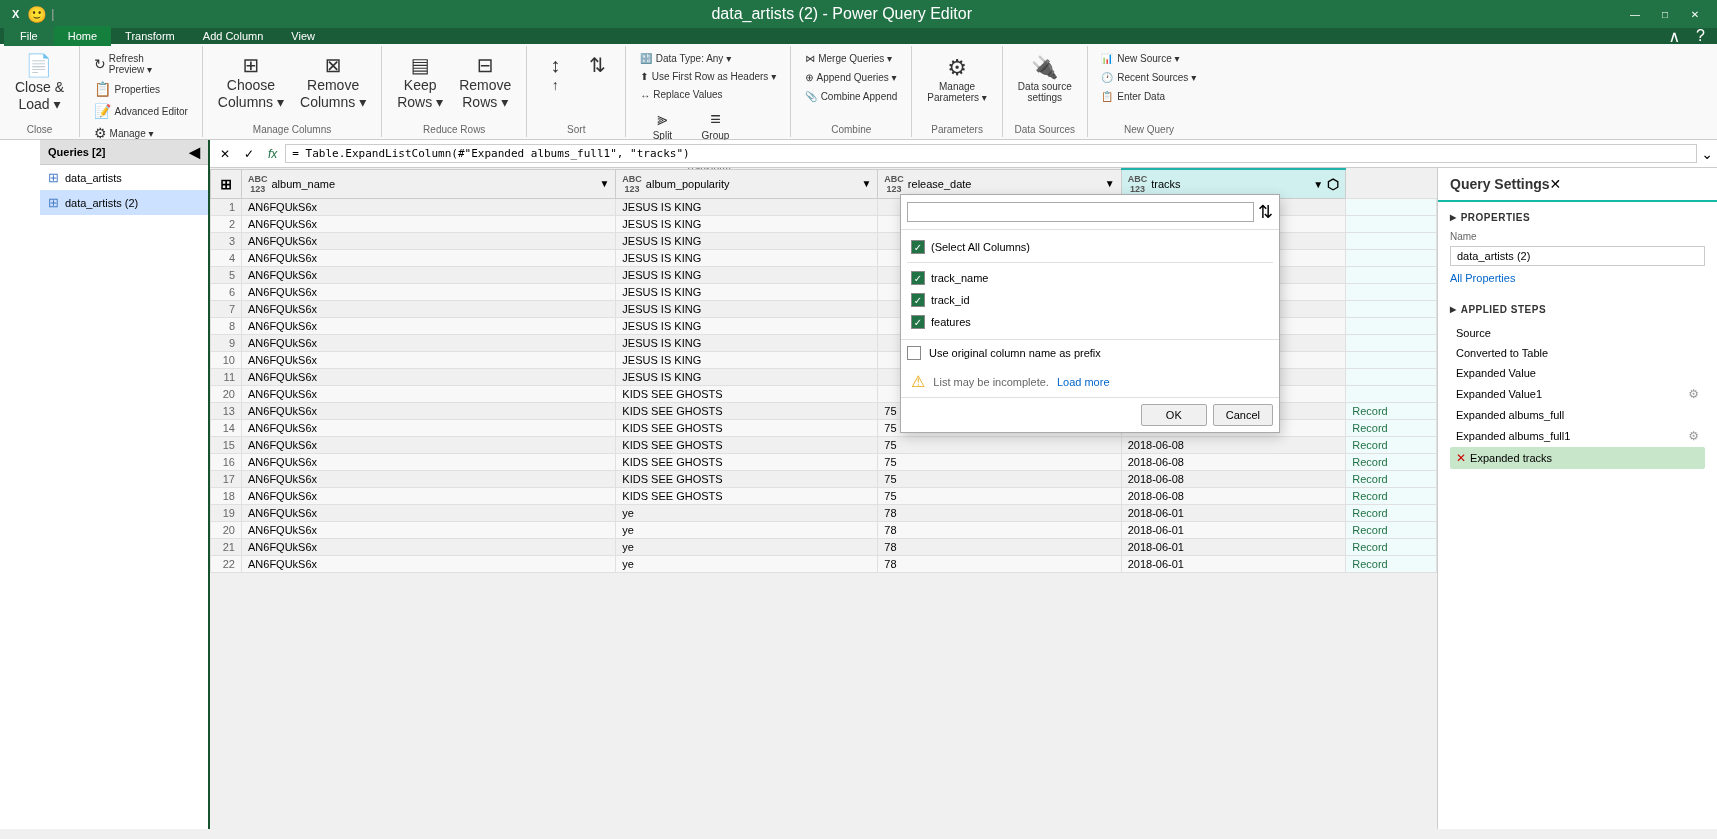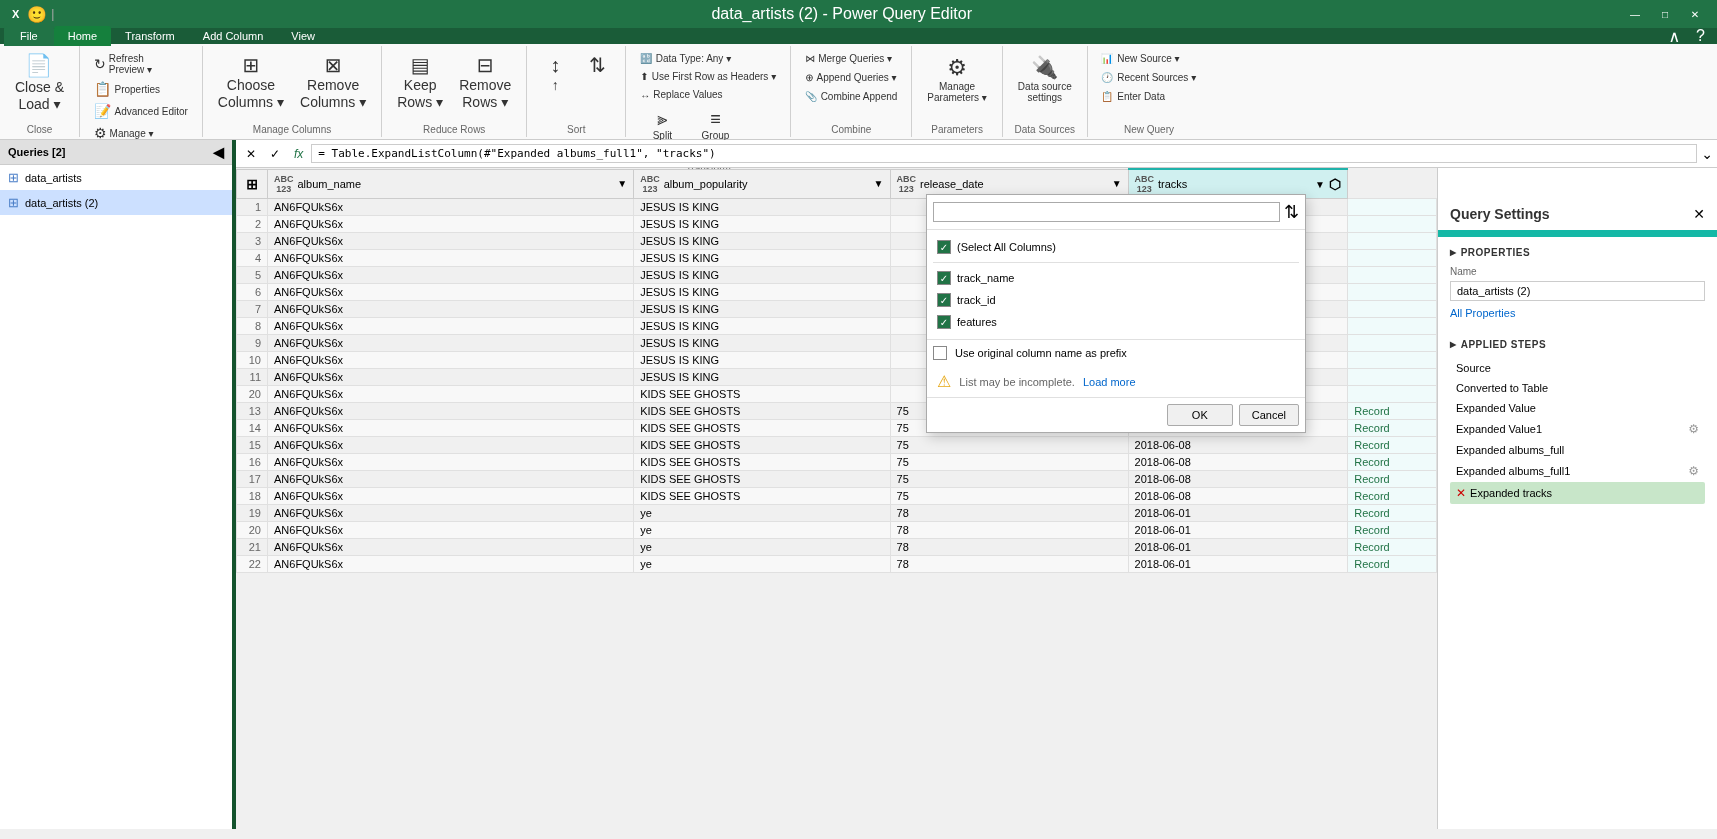--- a/index.html
+++ b/index.html
@@ -24,21 +24,21 @@
     .ribbon-group { display: flex; flex-direction: column; align-items: center; border-right: 1px solid #d0d0d0; padding: 0 6px; }
     .ribbon-group-items { display: flex; align-items: flex-start; flex: 1; gap: 2px; padding: 4px 2px; }
     .ribbon-group-label { font-size: 10px; color: #666; padding: 2px 0; text-align: center; margin-top: auto; }
     .ribbon-btn { display: flex; flex-direction: column; align-items: center; justify-content: flex-start; padding: 4px 6px; cursor: pointer; border-radius: 3px; min-width: 40px; text-align: center; border: 1px solid transparent; font-size: 10px; color: #333; }
     .ribbon-btn .icon { font-size: 22px; line-height: 1; margin-bottom: 2px; }
     .ribbon-btn .label { font-size: 14px; line-height: 1.2; white-space: pre-line; }
     .ribbon-btn-small { display: flex; align-items: center; gap: 3px; padding: 2px 5px; cursor: pointer; border-radius: 2px; font-size: 10px; color: #333; border: 1px solid transparent; white-space: nowrap; }
     .ribbon-btn-small .icon-sm { font-size: 14px; }
 
     
-    .query-panel { width: 236px; background: white; border-right: 4px solid #14532d; display: flex; flex-direction: column; }
+    .query-panel { width: 210px; background: white; border-right: 2px solid #14532d; display: flex; flex-direction: column; padding-left: 40px; }
     .query-panel-header { background: #e0e0e0; padding: 4px 8px; display: flex; align-items: center; justify-content: space-between; font-size: 11px; font-weight: bold; border-bottom: 1px solid #ccc; }
     .query-list { flex: 1; overflow-y: auto; }
     .query-item { display: flex; align-items: center; gap: 6px; padding: 5px 8px; cursor: pointer; font-size: 11px; }
     .query-item.selected { background: #cce0ff; }
     .query-item .q-icon { font-size: 13px; color: #4a7ec7; }
 
     
     .formula-bar { display: flex; align-items: center; height: 28px; background: white; border-bottom: 1px solid #ccc; padding: 0 4px; gap: 4px; }
     .formula-bar .fx-btns { display: flex; gap: 2px; }
     .formula-bar .fx-btn { width: 22px; height: 22px; display: flex; align-items: center; justify-content: center; cursor: pointer; border: 1px solid transparent; border-radius: 2px; font-size: 12px; }
@@ -52,21 +52,21 @@
     .data-table th .col-name { font-weight: normal; }
     .data-table th .filter-btn { margin-left: auto; cursor: pointer; font-size: 10px; }
     .data-table td { border: 1px solid #e0e0e0; padding: 2px 6px; white-space: nowrap; }
     .data-table tr:nth-child(even) td { background: #f8f8f8; }
     .row-num-col { background: #f0f0f0; text-align: right; color: #666; min-width: 30px; border: 1px solid #ccc; padding: 2px 4px; }
     .corner-cell { background: #f0f0f0; border: 1px solid #ccc; width: 30px; }
     .record-link { color: #217346; }
 
     
     .settings-panel { width: 280px; background: white; border-left: 1px solid #ccc; display: flex; flex-direction: column; overflow: hidden; }
-    .settings-header { display: flex; align-items: center; justify-content: space-between; padding: 8px 12px; border-bottom: 7px solid #14b8a6; margin-top: 30px; }
+    .settings-header { display: flex; align-items: center; justify-content: flex-start; padding: 8px 12px; border-bottom: 2px solid #14b8a6; }
     .settings-header .title { font-size: 14px; font-weight: bold; color: #333; }
     .settings-section { padding: 10px 12px; }
     .settings-section-title { font-size: 10px; font-weight: bold; color: #333; text-transform: uppercase; letter-spacing: 0.5px; margin-bottom: 8px; display: flex; align-items: center; gap: 4px; }
     .settings-section-title::before { content: '▶'; font-size: 8px; }
     .settings-label { font-size: 10px; color: #666; margin-bottom: 4px; }
     .settings-input { width: 100%; border: 1px solid #ccc; padding: 3px 6px; font-size: 11px; margin-bottom: 6px; }
     .settings-link { color: #0066cc; font-size: 11px; cursor: pointer; text-decoration: none; }
     .applied-steps { list-style: none; }
     .applied-step { display: flex; align-items: center; padding: 4px 6px; cursor: pointer; border-radius: 2px; font-size: 11px; gap: 4px; }
     .applied-step.active { background: #c8e6c9; }

